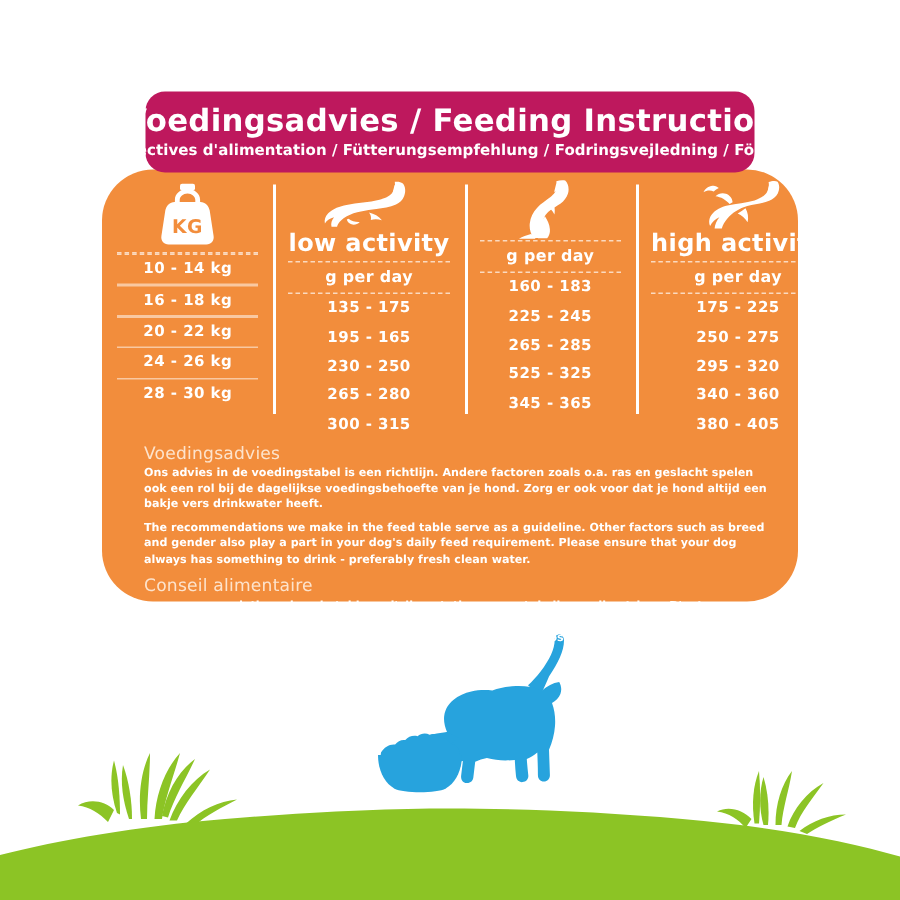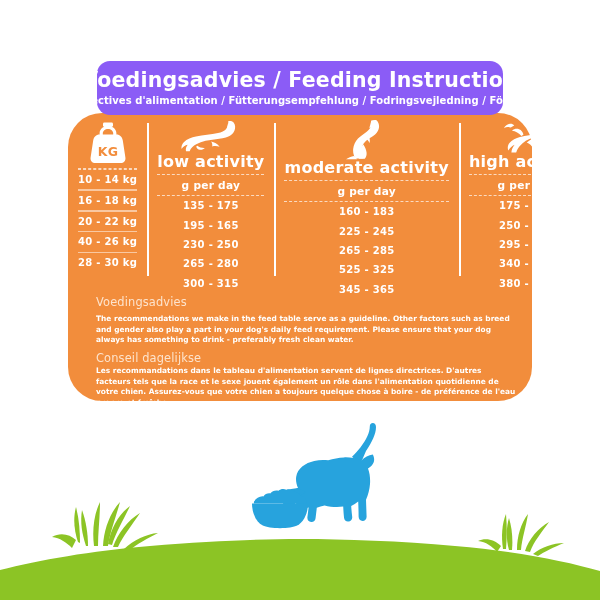--- a/index.html
+++ b/index.html
@@ -28,21 +28,21 @@
     box-sizing: border-box;
   }
 
   
   #header-banner {
     position: absolute;
     left: 97px;
     top: 61px;
     width: 406px;
     height: 54px;
-    background: #8b5cf6;
+    background: #be185d;
     border-radius: 13px;
     box-sizing: border-box;
     display: flex;
     flex-direction: column;
     align-items: center;
     justify-content: center;
     z-index: 5;
   }
   #header-title {
     color: #ffffff;
@@ -196,21 +196,21 @@
     <div class="col-head"></div>
     <div class="rule-dashed"></div>
     <div class="rule-dashed"></div>
 
     <div class="cell">10 - 14 kg</div>
     <div class="rule-solid"></div>
     <div class="cell">16 - 18 kg</div>
     <div class="rule-solid"></div>
     <div class="cell">20 - 22 kg</div>
     <div class="rule-solid"></div>
-    <div class="cell">40 - 26 kg</div>
+    <div class="cell">24 - 26 kg</div>
     <div class="rule-solid"></div>
     <div class="cell">28 - 30 kg</div>
   </div>
 
   <div class="tcol">
     <div class="col-icon">
       <svg width="60" height="34" viewBox="0 0 60 34" aria-hidden="true">
         <path d="M47 3.5 L45.2 10.5 L49.4 9.2 L52.2 3.0 Z" fill="#ffffff"></path>
         <path d="M52.6 2.4 C54.4 4.6 54.6 8.0 53.4 10.8 C52.4 13.3 50.4 15.2 48.0 16.3
                  C43.9 18.2 39.3 18.7 34.9 19.3 C28.0 20.2 21.0 21.0 15.2 24.2
@@ -251,21 +251,20 @@
                  C8.6 35.8 7.8 32.2 8.2 28.8 C8.6 25.0 10.4 21.4 13.0 18.6
                  C15.6 15.8 19.0 13.8 22.0 11.4 C24.2 9.6 26.2 7.2 26.4 4.2
                  C26.5 3.0 26.3 1.8 25.9 0.8 C27.8 0.2 30.2 -0.2 31.8 0.4 Z" fill="#ffffff"></path>
         <path d="M18.4 24.4 C20.0 27.0 21.4 29.8 21.6 32.8 C21.8 35.0 21.2 37.2 19.8 38.8
                  L13.6 38.8 C15.4 36.6 16.2 33.6 15.8 30.8 C15.5 28.4 16.6 26.0 18.4 24.4 Z" fill="#ffffff"></path>
         <path d="M9.0 36.0 C6.2 36.8 3.2 37.6 1.0 39.2 L12.0 39.2 C11.2 37.8 10.2 36.6 9.0 36.0 Z" fill="#ffffff"></path>
         <path d="M22.2 13.0 C24.4 15.8 25.4 19.6 24.6 23.0 C23.4 20.6 21.6 18.6 19.4 17.2
                  C20.6 15.9 21.6 14.5 22.2 13.0 Z" fill="#ffffff"></path>
       </svg>
     </div>
-    <div class="col-head">moderate activity</div>
     <div class="rule-dashed"></div>
     <div class="col-sub">g per day</div>
     <div class="rule-dashed"></div>
 
     <div class="cell">160 - 183</div>
     <div class="rule-solid"></div>
     <div class="cell">225 - 245</div>
     <div class="rule-solid"></div>
     <div class="cell">265 - 285</div>
     <div class="rule-solid"></div>
@@ -307,26 +306,27 @@
     <div class="cell">340 - 360</div>
     <div class="rule-solid"></div>
     <div class="cell">380 - 405</div>
   </div>
 
 </div>
 
 <div id="notes">
   <div class="note-block">
     <div class="note-title">Voedingsadvies</div>
+    <div class="note-body">Ons advies in de voedingstabel is een richtlijn. Andere factoren zoals o.a. ras en geslacht spelen ook een rol bij de dagelijkse voedingsbehoefte van je hond. Zorg er ook voor dat je hond altijd een bakje vers drinkwater heeft.</div>
   </div>
   <div class="note-block">
     <div class="note-body">The recommendations we make in the feed table serve as a guideline. Other factors such as breed and gender also play a part in your dog's daily feed requirement. Please ensure that your dog always has something to drink - preferably fresh clean water.</div>
   </div>
   <div class="note-block">
-    <div class="note-title">Conseil dagelijkse</div>
+    <div class="note-title">Conseil alimentaire</div>
     <div class="note-body">Les recommandations dans le tableau d'alimentation servent de lignes directrices. D'autres facteurs tels que la race et le sexe jouent également un rôle dans l'alimentation quotidienne de votre chien. Assurez-vous que votre chien a toujours quelque chose à boire - de préférence de l'eau propre et fraîche.</div>
   </div>
 </div>
 
 <div id="scene">
   <svg width="600" height="180" viewBox="0 0 600 180" aria-hidden="true">
 
     <g fill="#8cc425">
       <path d="M72 128 C66 122 60 118 52 117 C60 112 70 114 76 120 Z"></path>
       <path d="M86 126 C82 114 80 102 82 90 C86 101 88 114 88 126 Z"></path>

